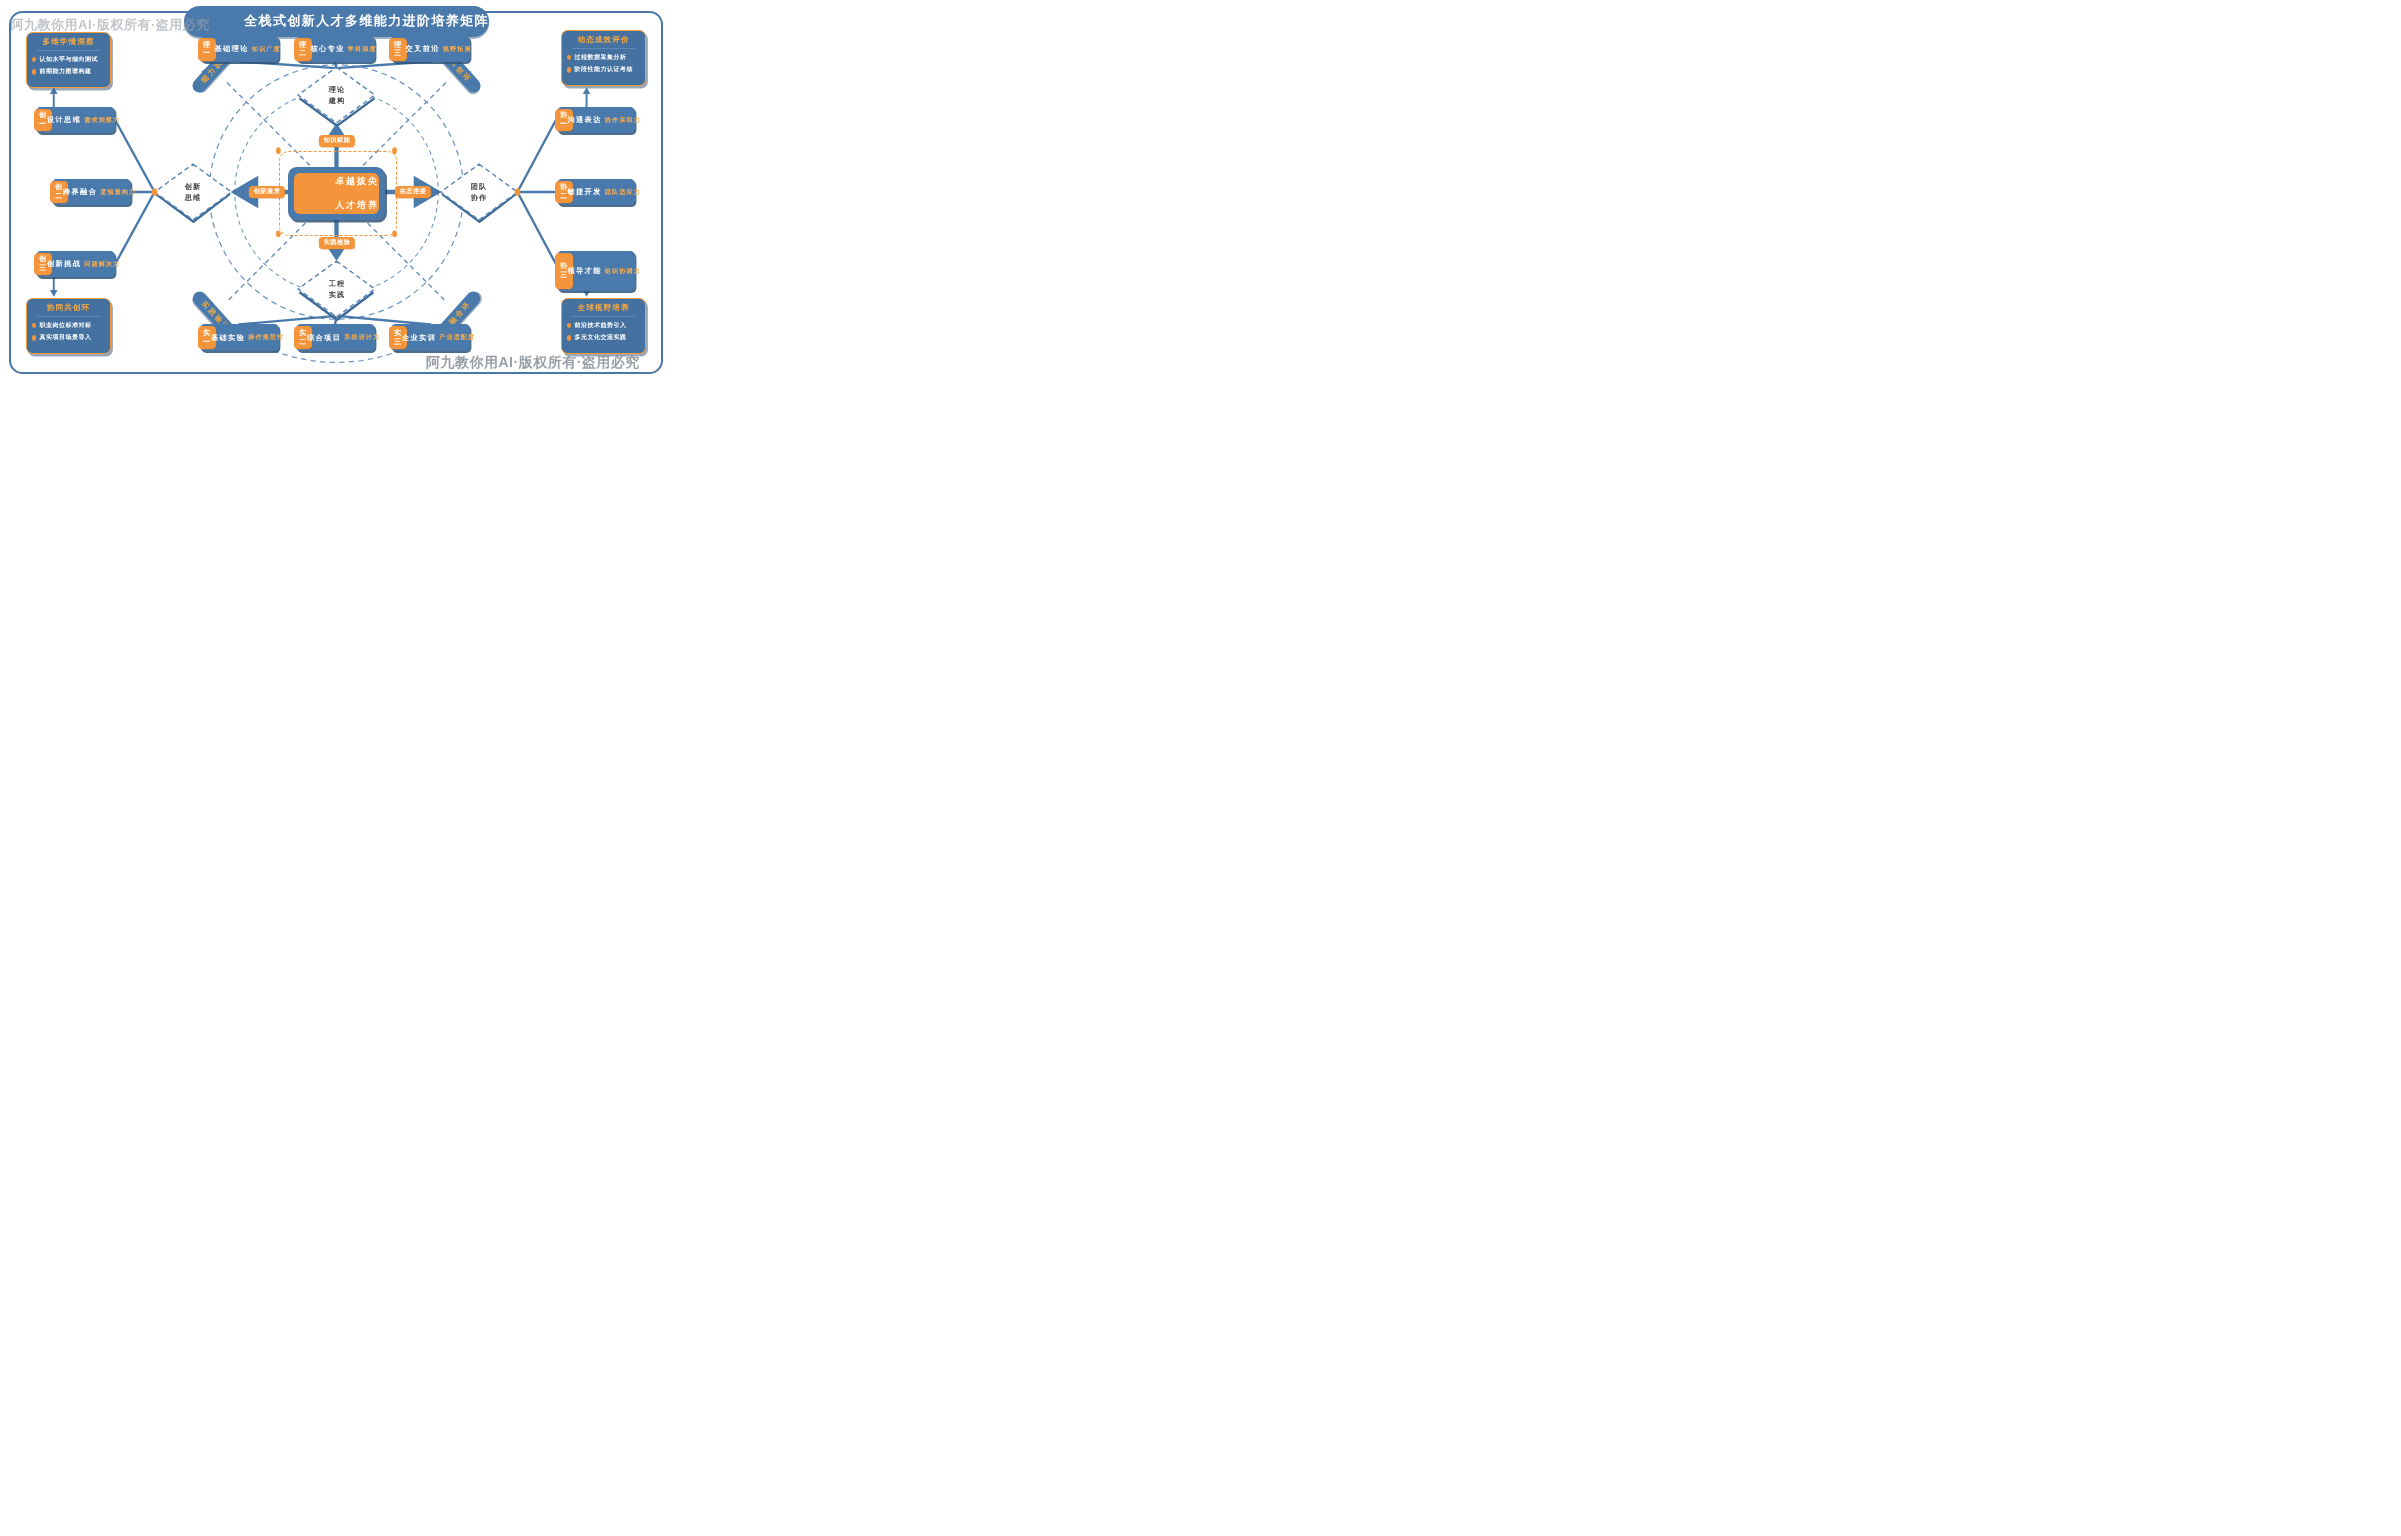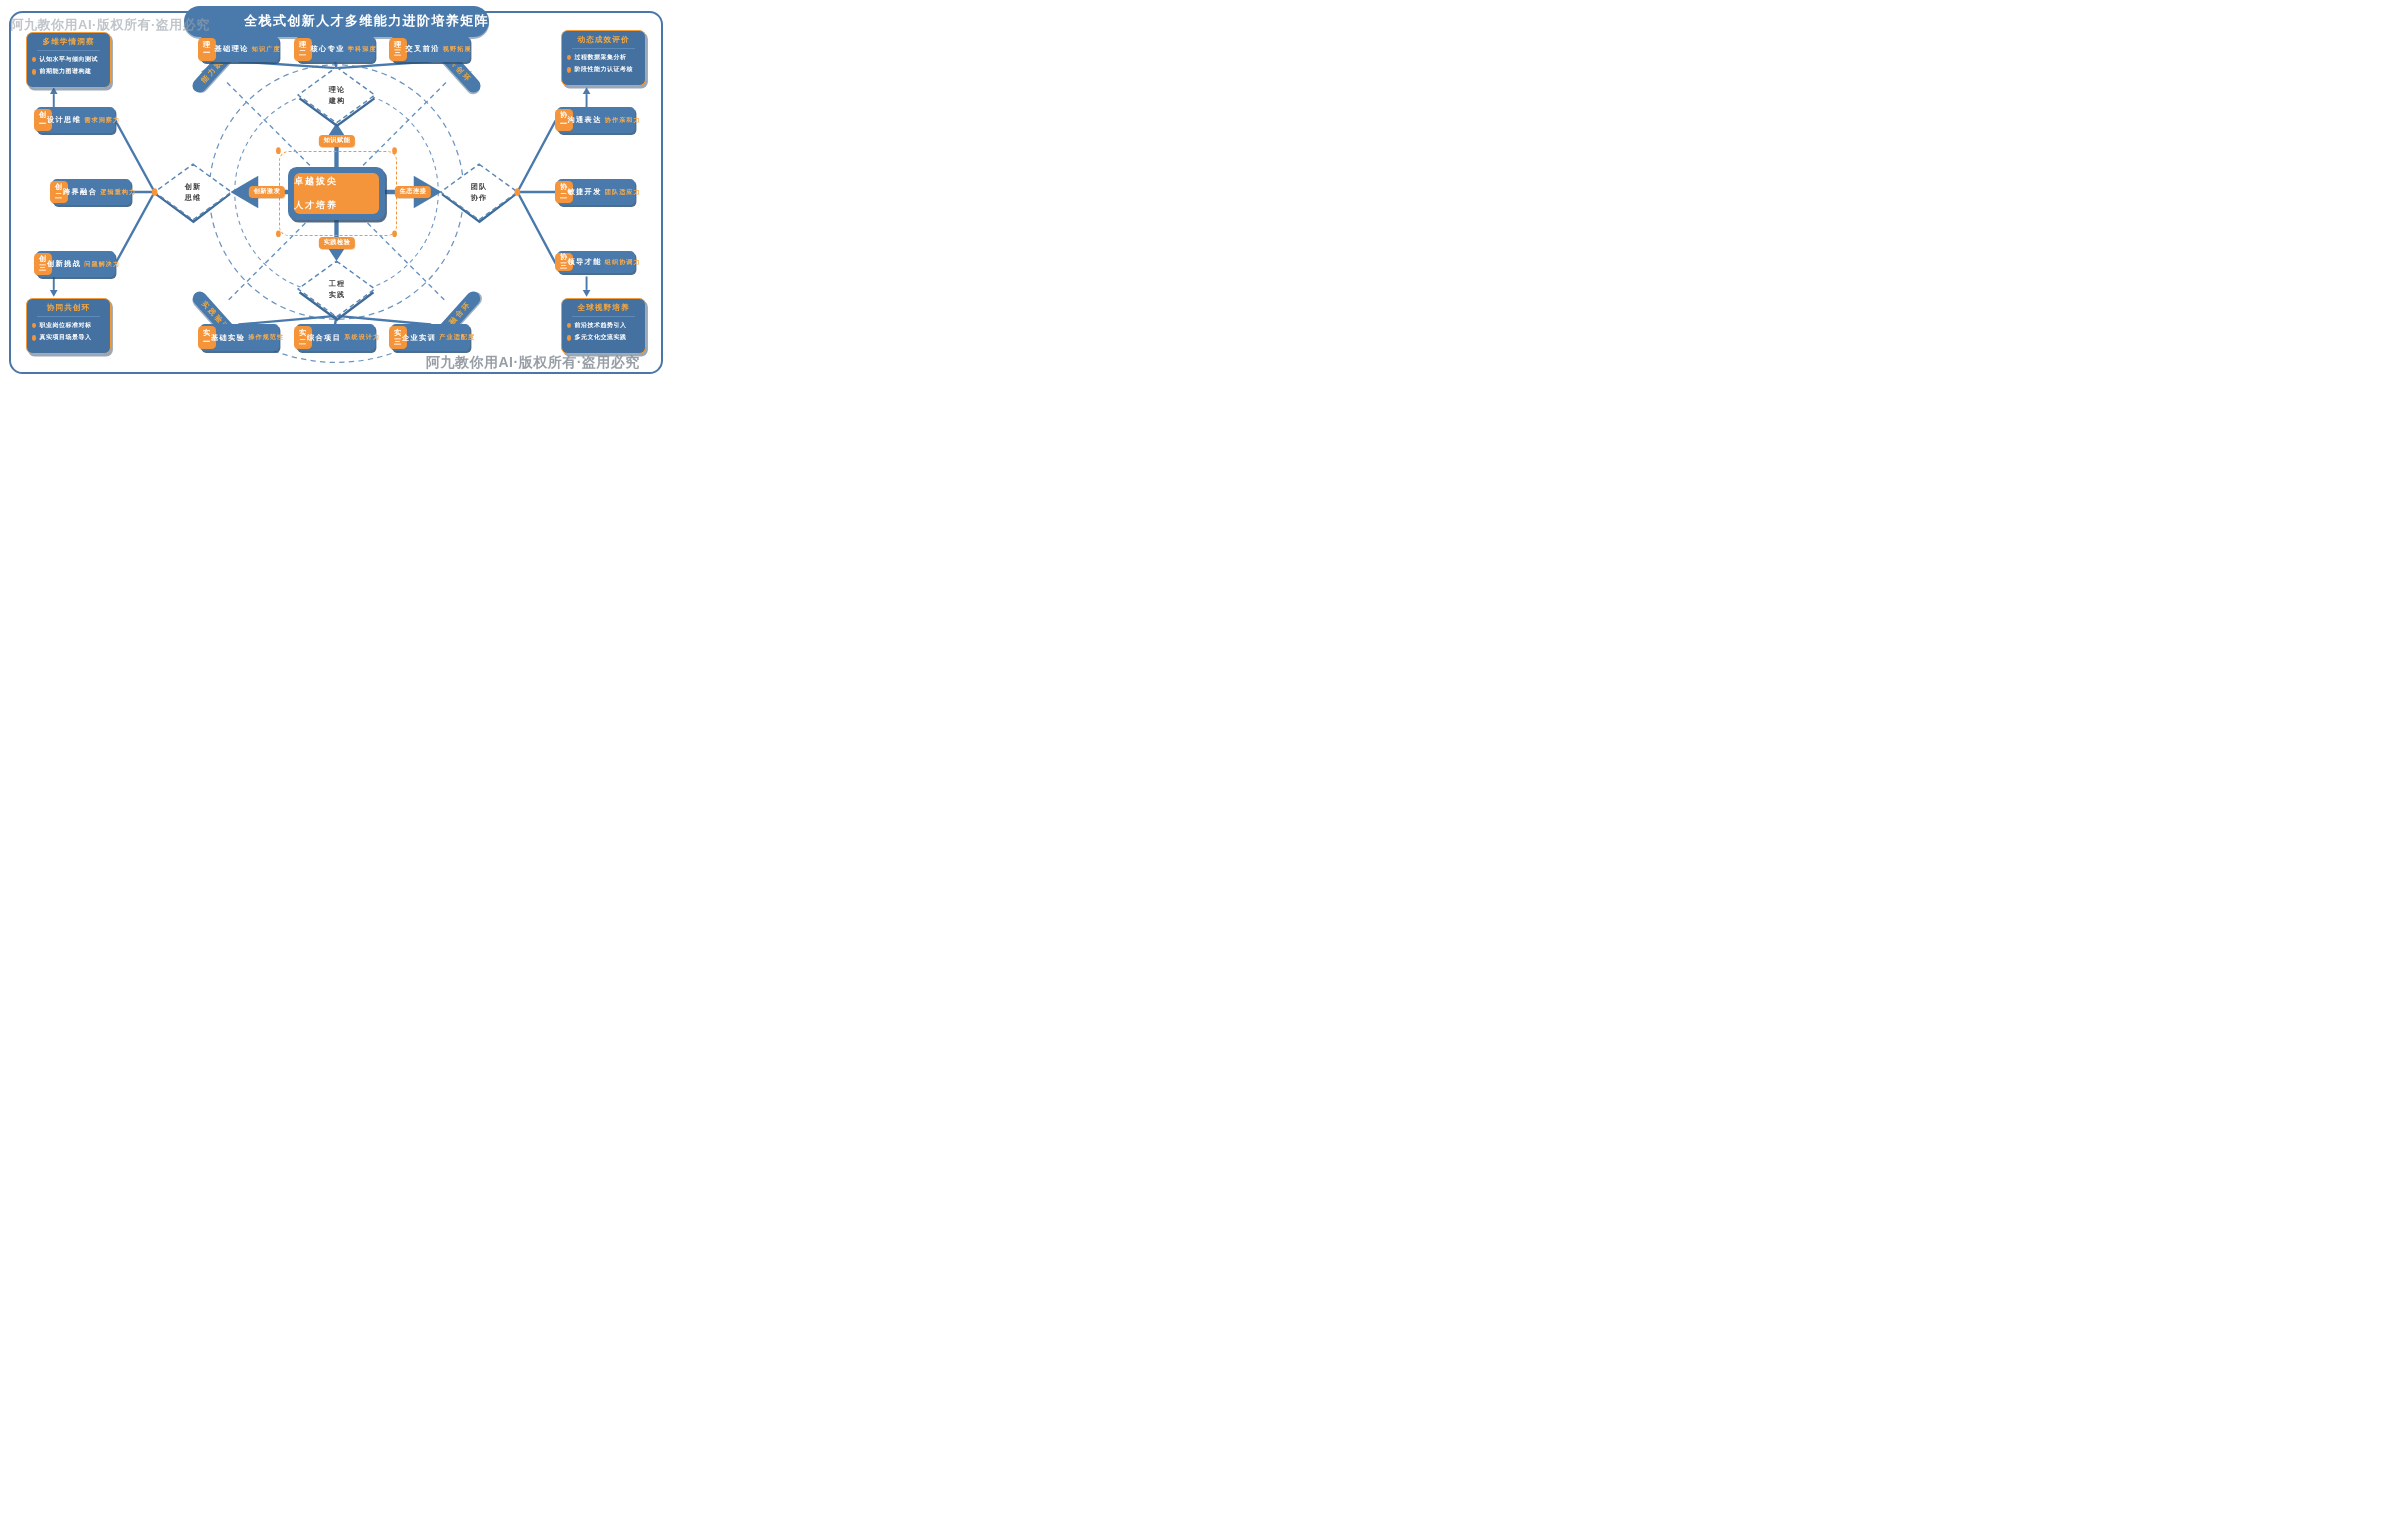--- a/index.html
+++ b/index.html
@@ -38,21 +38,21 @@
   .corner .divider{height:1px;background:#5d8ab8;margin:0 4.8px 3.8px;}
   .corner .bullet{display:flex;align-items:center;gap:3.4px;margin:3.4px 0;}
   .corner .dot{width:4.3px;height:5.3px;border-radius:50%;background:#F5953B;flex:none;}
   .corner .bullet b{color:#fff;font-size:6px;font-weight:bold;letter-spacing:0.5px;white-space:nowrap;}
 
   .hub-dash{position:absolute;left:279px;top:151px;width:116px;height:83px;
     border:1.4px dashed #F5953B;border-radius:9.6px;z-index:2;}
   .center-outer{position:absolute;left:288px;top:167px;width:97px;height:53px;background:#4a7aab;
     border-radius:8.6px;box-shadow:1.9px 2.4px 0 rgba(40,70,105,.8);z-index:3;}
   .center-inner{position:absolute;inset:6.2px;background:#F5953B;border-radius:5.8px;display:flex;
-    flex-direction:column;align-items:flex-start;justify-content:center;gap:11px;}
+    flex-direction:column;align-items:flex-end;justify-content:center;gap:11px;}
   .center-inner b{color:#fff;font-size:9px;letter-spacing:1.9px;font-weight:bold;}
 
   .dlabel{position:absolute;transform:translate(-50%,-50%);text-align:center;color:#3f3f3f;
     font-weight:bold;font-size:7.2px;line-height:1.55;letter-spacing:1px;z-index:2;}
   .hublabel{position:absolute;transform:translate(-50%,-50%);background:#F5953B;color:#fff;
     font-weight:bold;font-size:6.2px;padding:1.4px 4.8px;border-radius:3.8px;letter-spacing:0.5px;
     white-space:nowrap;z-index:4;box-shadow:0.5px 1px 0 rgba(176,102,26,.3);}
 
   .wm{position:absolute;font-weight:bold;letter-spacing:0.5px;z-index:5;white-space:nowrap;}
   .wm.tl{left:10.6px;top:16.3px;font-size:13px;color:#9aa2ab;opacity:.62;}
@@ -275,21 +275,21 @@
   </div>
   <div class="stage" style="left:557px;top:179px;width:78px;height:26px;">
     <span class="badge">
         <i>协二</i>
       </span>
     <span class="stage-texts">
       <b class="st">敏捷开发</b>
       <b class="ss">团队适应力</b>
     </span>
   </div>
-  <div class="stage" style="left:557px;top:251px;width:78px;height:22px;">
+  <div class="stage" style="left:557px;top:251px;width:78px;height:40px;">
     <span class="badge">
         <i>协三</i>
       </span>
     <span class="stage-texts">
       <b class="st">领导才能</b>
       <b class="ss">组织协调力</b>
     </span>
   </div>
 
   <div class="corner" style="left:26px;top:32px;">

